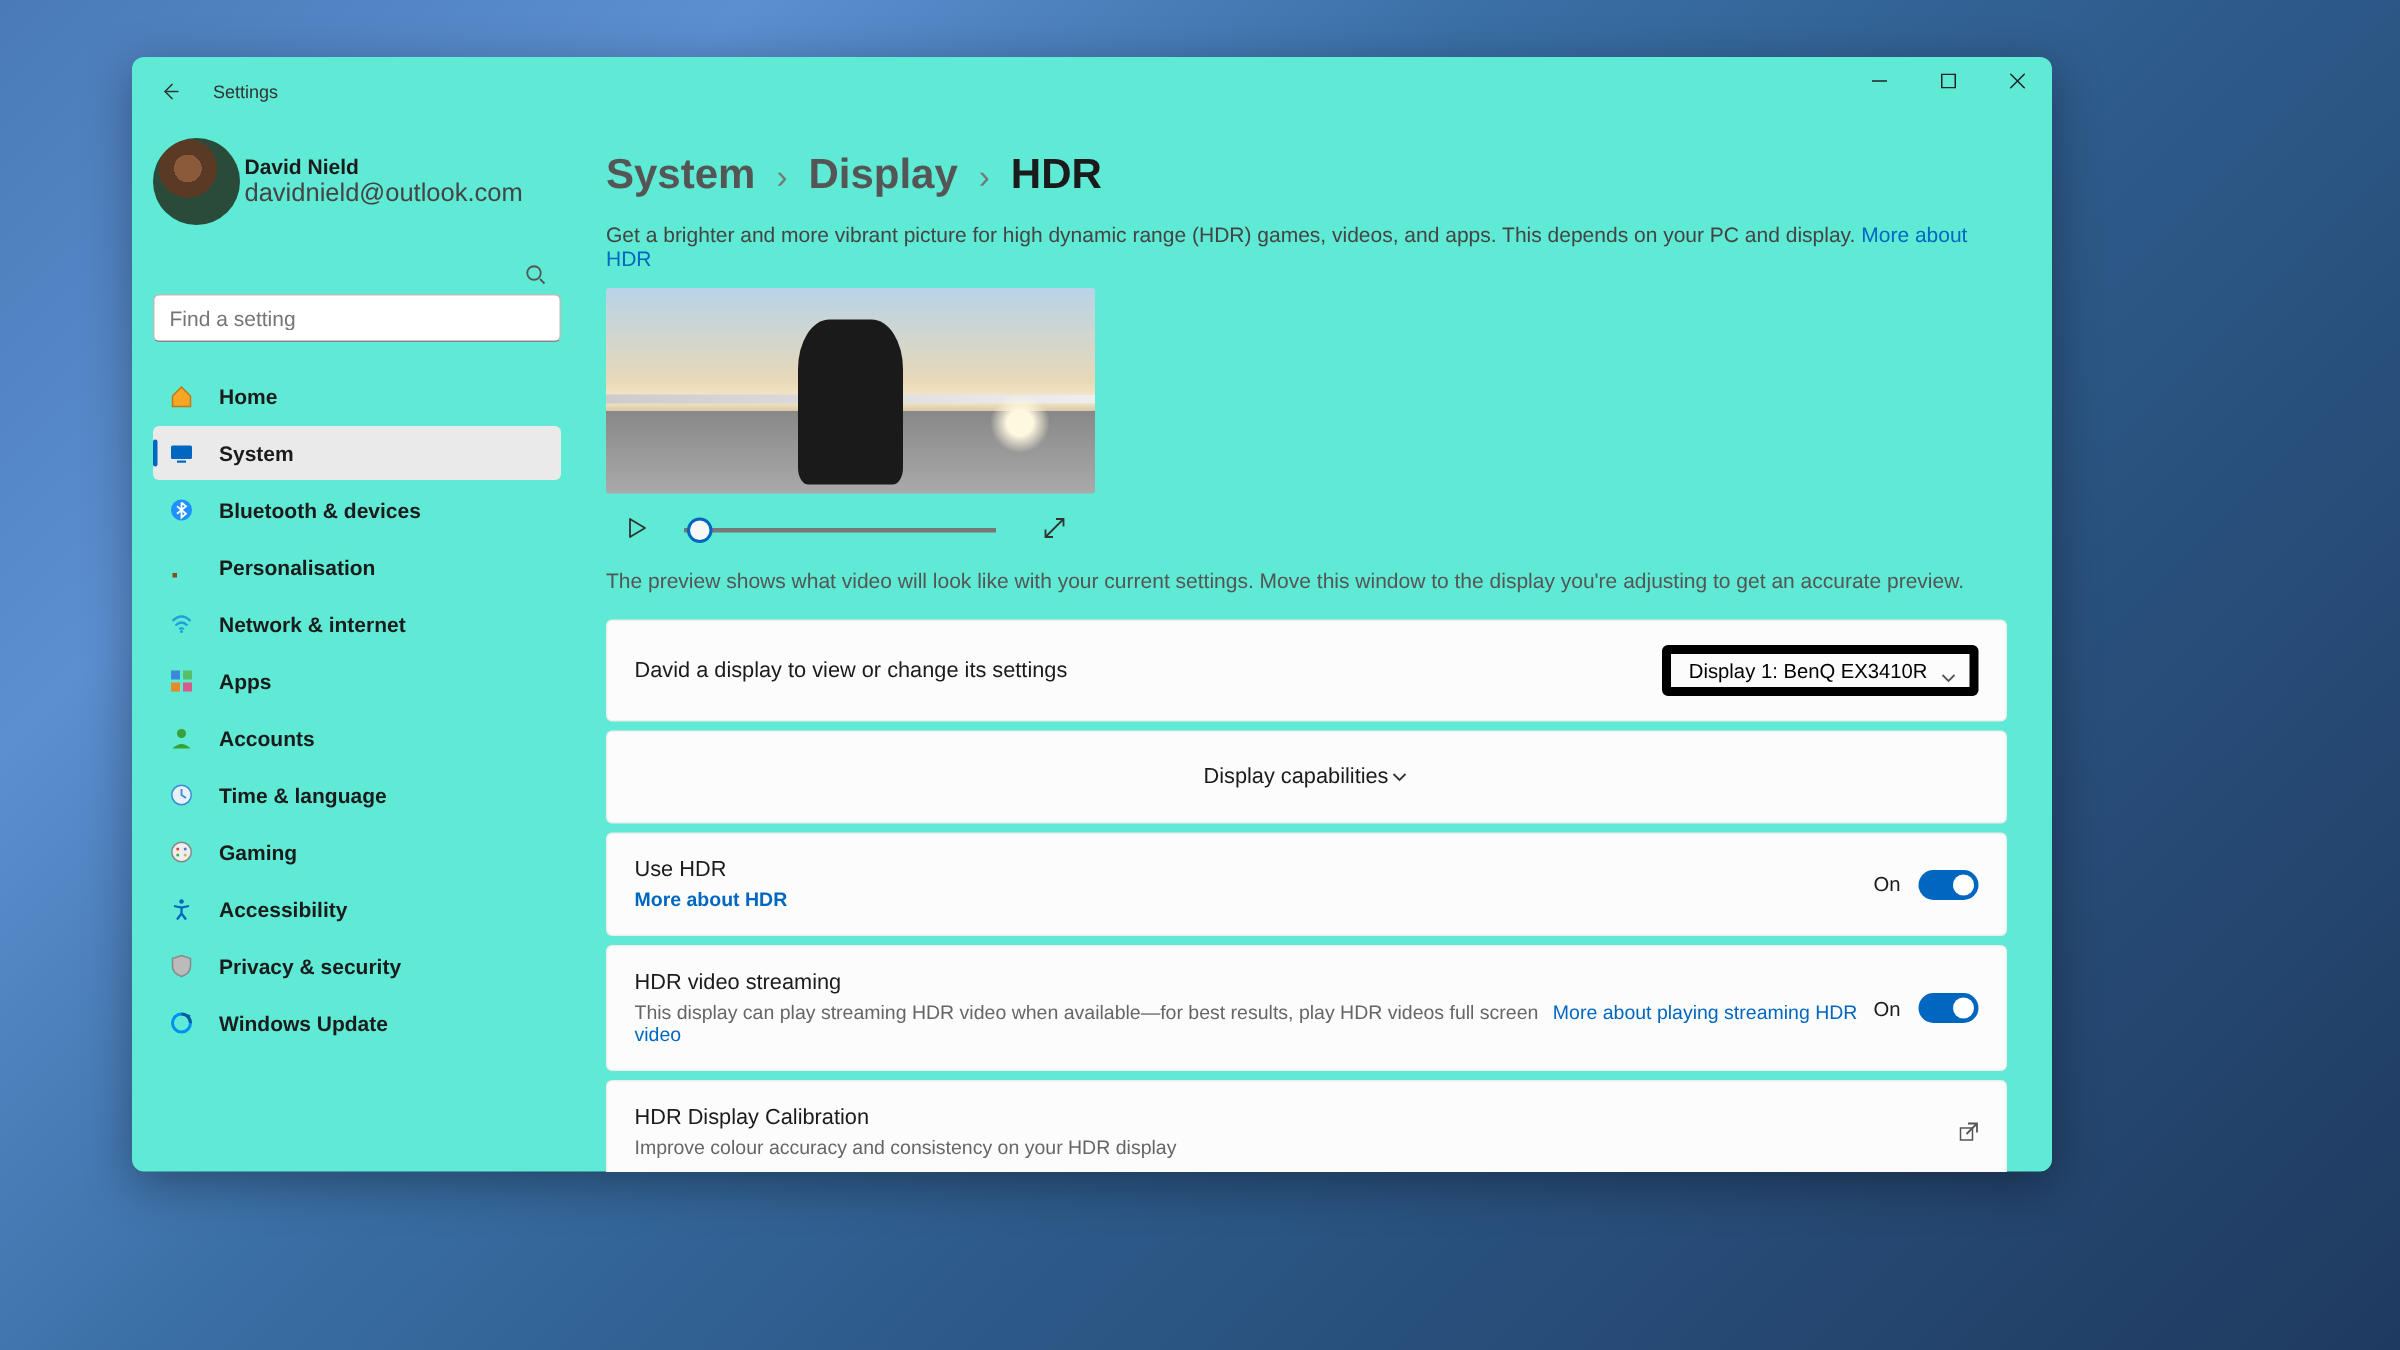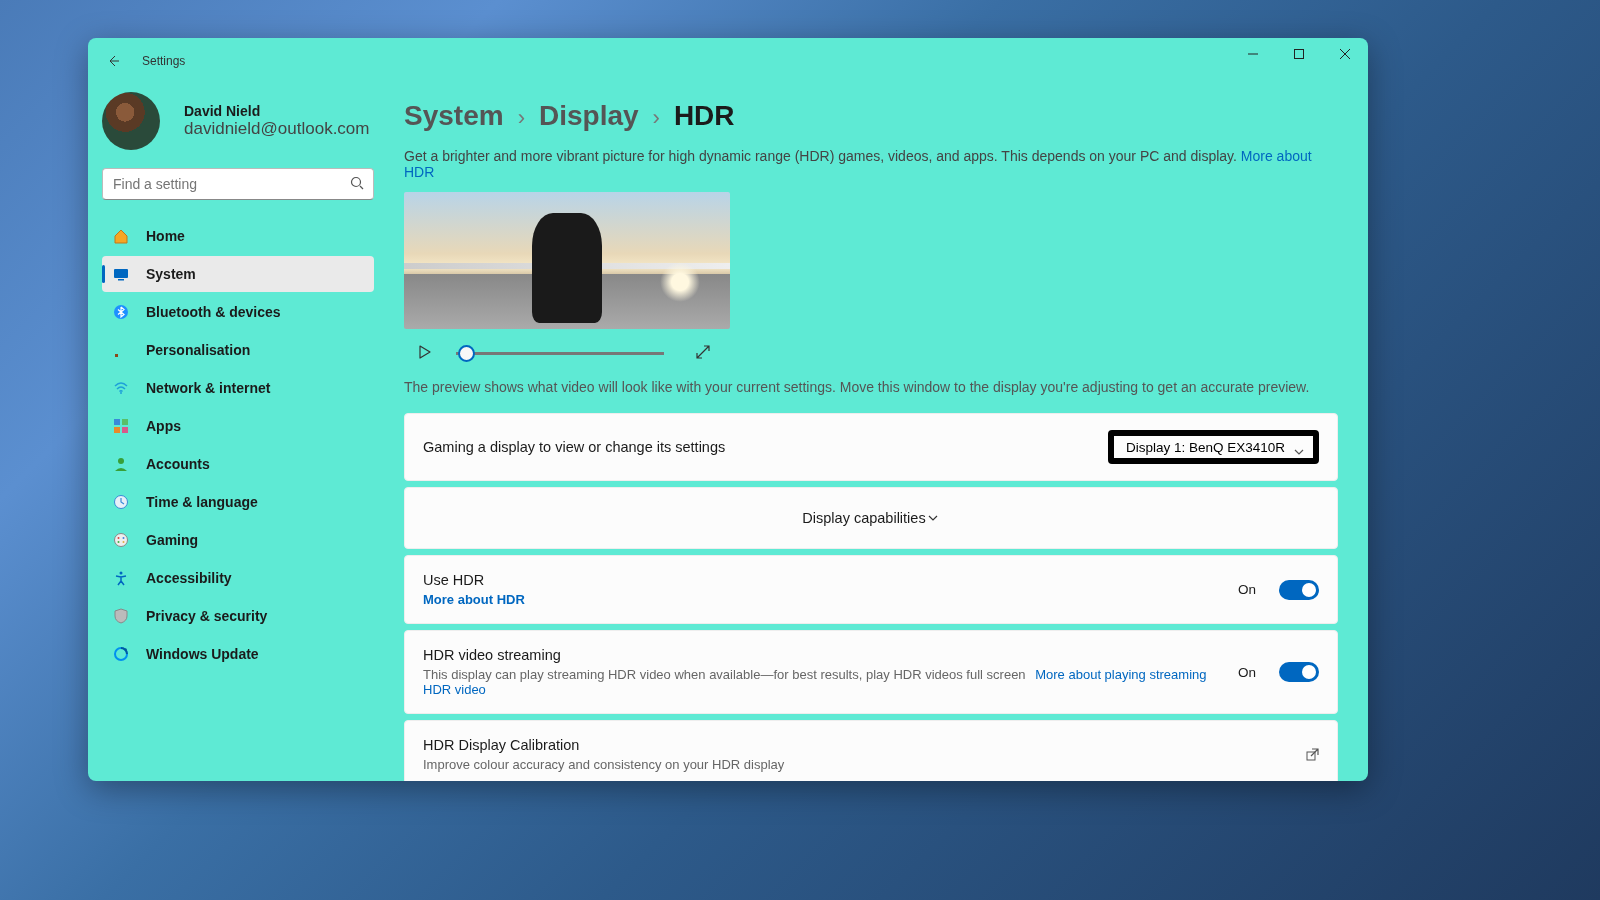--- a/index.html
+++ b/index.html
@@ -21,32 +21,32 @@
 }
 .back-btn {
   width: 22px; height: 22px; display: flex; align-items: center; justify-content: center;
   cursor: pointer;
 }
 .app-title { margin-left: 18px; font-size: 12px; color: #333; }
 .win-controls { position: absolute; right: 0; top: 0; display: flex; }
 .win-ctrl { width: 46px; height: 32px; display: flex; align-items: center; justify-content: center; cursor: pointer; }
 .body-row { flex: 1; display: flex; overflow: hidden; }
 .sidebar { width: 300px; padding: 0 0 0 0; display: flex; flex-direction: column; }
-.profile { display: flex; align-items: center; gap: 24px; padding: 8px 12px 18px 14px; }
+.profile { display: flex; align-items: center; gap: 3px; padding: 8px 12px 18px 14px; }
 .avatar {
   width: 58px; height: 58px; border-radius: 50%;
   background: radial-gradient(circle at 40% 35%, #8a5a3a 0 18%, #5a3a25 18% 38%, #2a4a3a 38% 100%);
 }
 .profile-text .name { font-size: 14px; font-weight: 600; color: #1b1b1b; }
 .profile-text .email { font-size: 17px; color: #444; }
 .search-wrap { padding: 0 14px 18px 14px; position: relative; }
 .search-input {
   width: 100%; height: 32px; padding: 0 30px 0 10px;
   border: 1px solid #bbb; border-bottom: 1.5px solid #888; border-radius: 4px;
-  font-size: 14px; background: #fff;
+  font-size: 14px; background: #fff; margin-top: 28px;
 }
 .search-icon-pos { position: absolute; right: 24px; top: 8px; color: #555; }
 .nav { display: flex; flex-direction: column; padding: 0 14px; gap: 2px; }
 .nav-item {
   height: 36px; display: flex; align-items: center; gap: 16px;
   padding: 0 10px; border-radius: 4px; cursor: pointer;
   font-size: 14px; color: #1b1b1b; position: relative; font-weight: bold;
 }
 .nav-item.selected { background: #eaeaea; }
 .nav-item.selected::before {
@@ -91,21 +91,21 @@
 .card-title { font-size: 14.5px; color: #1b1b1b; }
 .card-sub { font-size: 13px; color: #666; }
 .card-sub .link { margin-left: 6px; }
 .chevron { width: 14px; height: 14px; color: #444; }
 .select-box {
   height: 34px; min-width: 192px; padding: 0 28px 0 12px;
   border: 6px solid #000000; border-radius: 4px; background: #fcfcfc;
   display: flex; align-items: center; font-size: 13.5px; position: relative; cursor: pointer;
 }
 .select-box .chev { position: absolute; right: 8px; top: 10px; }
-.toggle-wrap { display: flex; align-items: center; gap: 23px; }
+.toggle-wrap { display: flex; align-items: center; gap: 12px; }
 .onoff { font-size: 13.5px; color: #1b1b1b; }
 .toggle {
   width: 40px; height: 20px; border-radius: 10px; background: #0067c0;
   position: relative; cursor: pointer;
 }
 .toggle .knob {
   position: absolute; right: 3px; top: 3px; width: 14px; height: 14px;
   border-radius: 50%; background: #fff;
 }
 .extlink { width: 14px; height: 14px; color: #444; }
@@ -307,21 +307,21 @@
         <div class="expand-btn">
           <svg width="14" height="14" viewBox="0 0 14 14">
               <path d="M8 1 H13 V6 M13 1 L7 7 M6 13 H1 V8 M1 13 L7 7" stroke="#333" stroke-width="1.2" fill="none"></path>
             </svg>
         </div>
       </div>
 
       <div class="preview-note">The preview shows what video will look like with your current settings. Move this window to the display you're adjusting to get an accurate preview.</div>
 
       <div class="card">
-        <span class="card-title">Gaming a display to view or change its settings</span>
+        <span class="card-title">David a display to view or change its settings</span>
         <div class="select-box">
           <span>Display 1: BenQ EX3410R</span>
           <span class="chev">
             <svg width="12" height="12" viewBox="0 0 12 12">
                 <path d="M2 4 L6 8 L10 4" stroke="#555" stroke-width="1.2" fill="none"></path>
               </svg>
           </span>
         </div>
       </div>
 

